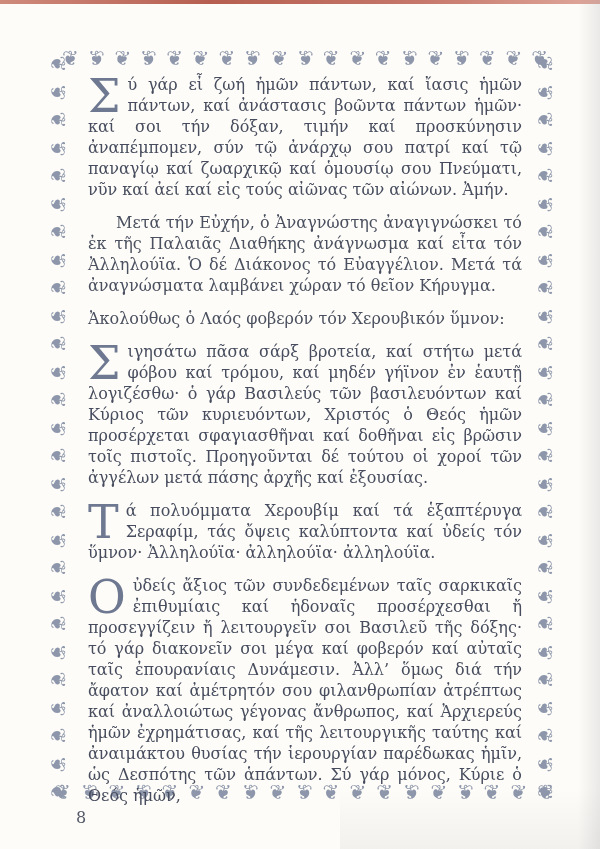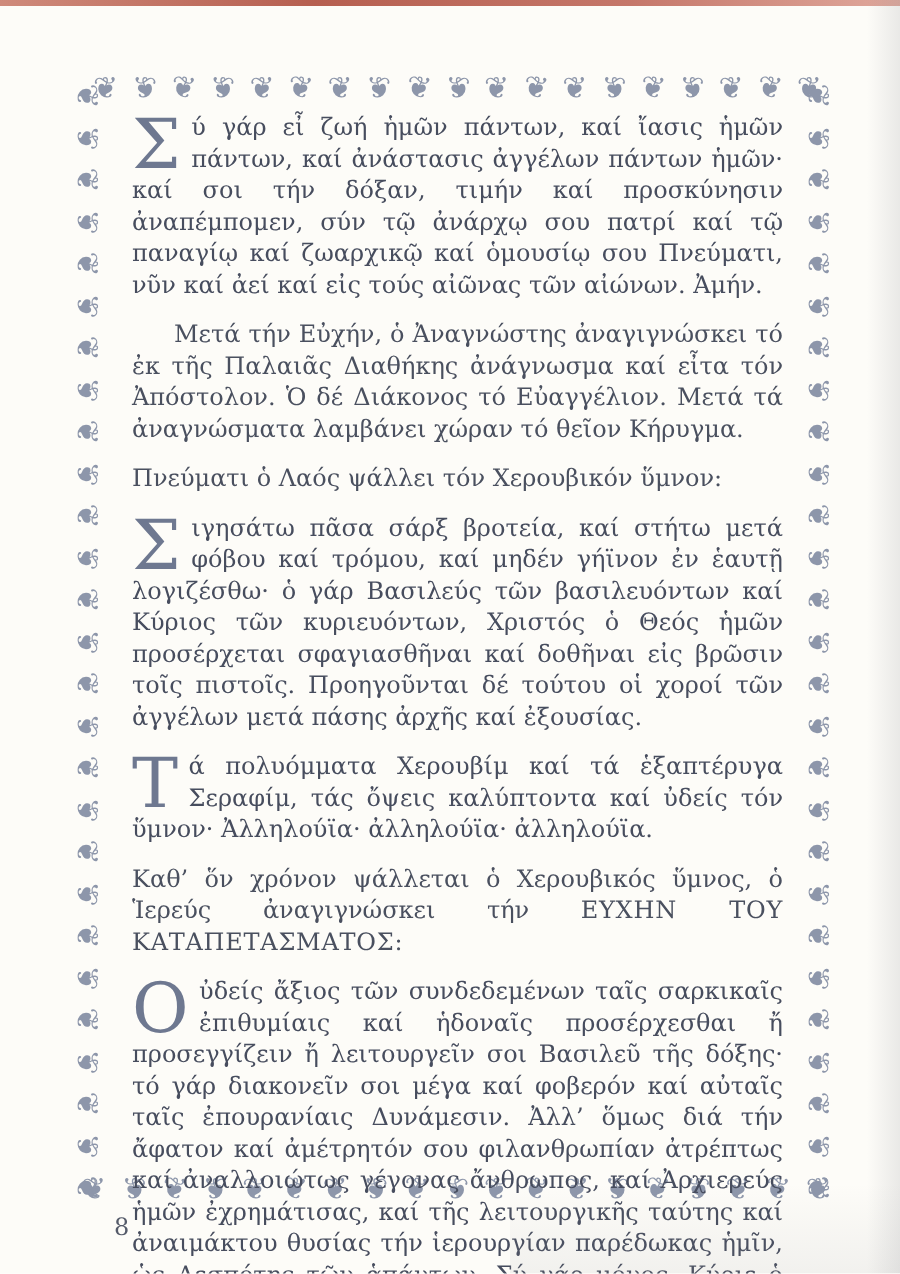--- a/index.html
+++ b/index.html
@@ -169,31 +169,30 @@
       <span class="orn-glyph">❦</span>
       <span class="orn-glyph">❦</span>
       <span class="orn-glyph">❦</span>
       <span class="orn-glyph">❦</span>
       <span class="orn-glyph">❦</span>
       <span class="orn-glyph">❦</span>
     </div>
 
   <div class="text-block">
 
-    <p class="prayer"><span class="dropcap">Σ</span><span>ύ γάρ εἶ ζωή ἡμῶν πάντων, καί ἴασις ἡμῶν πάντων, καί ἀνάστασις ἀγγέλων πάντων ἡμῶν· καί σοι τήν δόξαν, τιμήν καί προσκύνησιν ἀναπέμπομεν, σύν τῷ ἀνάρχῳ σου πατρί καί τῷ παναγίῳ καί ζωαρχικῷ καί ὁμουσίῳ σου Πνεύματι, νῦν καί ἀεί καί εἰς τούς αἰῶνας τῶν αἰώνων. Ἀμήν.</span></p>
-
-    <p class="rubric indent">Μετά τήν Εὐχήν, ὁ Ἀναγνώστης ἀναγιγνώσκει τό ἐκ τῆς Παλαιᾶς Διαθήκης ἀνάγνωσμα καί εἶτα τόν Ἀπόστολον. Ὁ δέ Διάκονος τό Εὐαγγέλιον. Μετά τά ἀναγνώσματα λαμβάνει χώραν τό θεῖον Κήρυγμα.</p>
-
-    <p class="rubric">Πνεύματι ὁ Λαός ψάλλει τόν Χερουβικόν ὕμνον:</p>
+    <p class="prayer"><span class="dropcap">Σ</span><span>ύ γάρ εἶ ζωή ἡμῶν πάντων, καί ἴασις ἡμῶν πάντων, καί ἀνάστασις βοῶντα πάντων ἡμῶν· καί σοι τήν δόξαν, τιμήν καί προσκύνησιν ἀναπέμπομεν, σύν τῷ ἀνάρχῳ σου πατρί καί τῷ παναγίῳ καί ζωαρχικῷ καί ὁμουσίῳ σου Πνεύματι, νῦν καί ἀεί καί εἰς τούς αἰῶνας τῶν αἰώνων. Ἀμήν.</span></p>
+
+    <p class="rubric indent">Μετά τήν Εὐχήν, ὁ Ἀναγνώστης ἀναγιγνώσκει τό ἐκ τῆς Παλαιᾶς Διαθήκης ἀνάγνωσμα καί εἶτα τόν Ἀλληλούϊα. Ὁ δέ Διάκονος τό Εὐαγγέλιον. Μετά τά ἀναγνώσματα λαμβάνει χώραν τό θεῖον Κήρυγμα.</p>
+
+    <p class="rubric">Ἀκολούθως ὁ Λαός φοβερόν τόν Χερουβικόν ὕμνον:</p>
 
     <p class="prayer"><span class="dropcap">Σ</span><span>ιγησάτω πᾶσα σάρξ βροτεία, καί στήτω μετά φόβου καί τρόμου, καί μηδέν γήϊνον ἐν ἑαυτῇ λογιζέσθω· ὁ γάρ Βασιλεύς τῶν βασιλευόντων καί Κύριος τῶν κυριευόντων, Χριστός ὁ Θεός ἡμῶν προσέρχεται σφαγιασθῆναι καί δοθῆναι εἰς βρῶσιν τοῖς πιστοῖς. Προηγοῦνται δέ τούτου οἱ χοροί τῶν ἀγγέλων μετά πάσης ἀρχῆς καί ἐξουσίας.</span></p>
 
     <p class="prayer"><span class="dropcap">Τ</span><span>ά πολυόμματα Χερουβίμ καί τά ἑξαπτέρυγα Σεραφίμ, τάς ὄψεις καλύπτοντα καί ὐδείς τόν ὕμνον· Ἀλληλούϊα· ἀλληλούϊα· ἀλληλούϊα.</span></p>
 
-    <p class="rubric"><span>Καθ’ ὅν χρόνον ψάλλεται ὁ Χερουβικός ὕμνος, ὁ Ἱερεύς ἀναγιγνώσκει τήν </span><span class="caps">ΕΥΧΗΝ ΤΟΥ ΚΑΤΑΠΕΤΑΣΜΑΤΟΣ:</span></p>
 
     <p class="prayer"><span class="dropcap">Ο</span><span>ὐδείς ἄξιος τῶν συνδεδεμένων ταῖς σαρκικαῖς ἐπιθυμίαις καί ἡδοναῖς προσέρχεσθαι ἤ προσεγγίζειν ἤ λειτουργεῖν σοι Βασιλεῦ τῆς δόξης· τό γάρ διακονεῖν σοι μέγα καί φοβερόν καί αὐταῖς ταῖς ἐπουρανίαις Δυνάμεσιν. Ἀλλ’ ὅμως διά τήν ἄφατον καί ἀμέτρητόν σου φιλανθρωπίαν ἀτρέπτως καί ἀναλλοιώτως γέγονας ἄνθρωπος, καί Ἀρχιερεύς ἡμῶν ἐχρημάτισας, καί τῆς λειτουργικῆς ταύτης καί ἀναιμάκτου θυσίας τήν ἱερουργίαν παρέδωκας ἡμῖν, ὡς Δεσπότης τῶν ἁπάντων. Σύ γάρ μόνος, Κύριε ὁ Θεός ἡμῶν,</span></p>
 
   </div>
 
   <div class="page-number">8</div>
 
   <div class="right-shadow"></div>
   <div class="bottom-shadow"></div>
 

